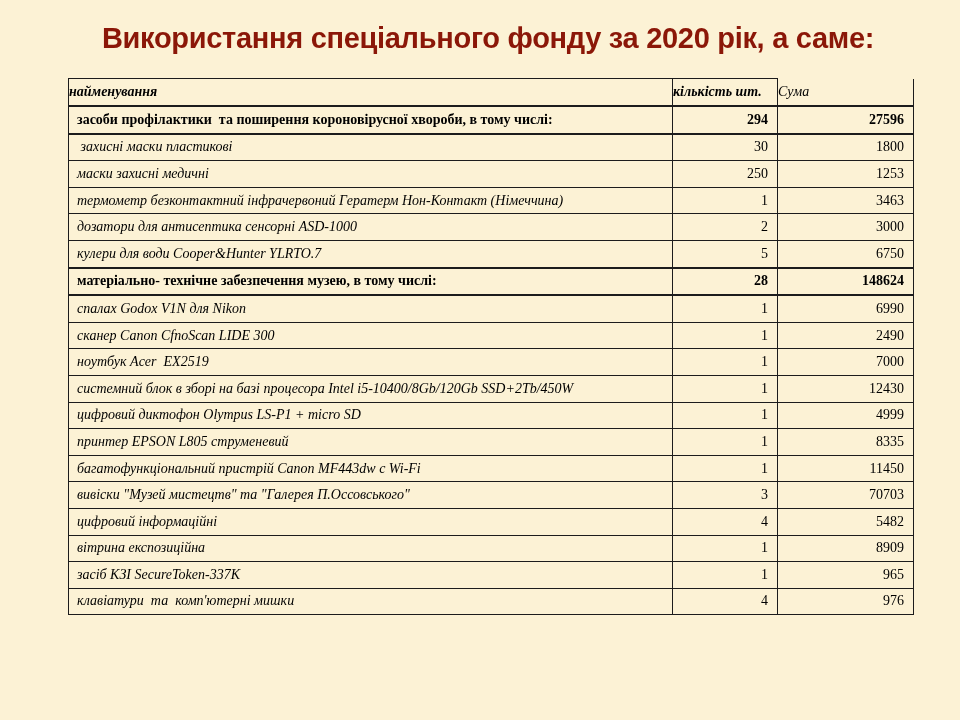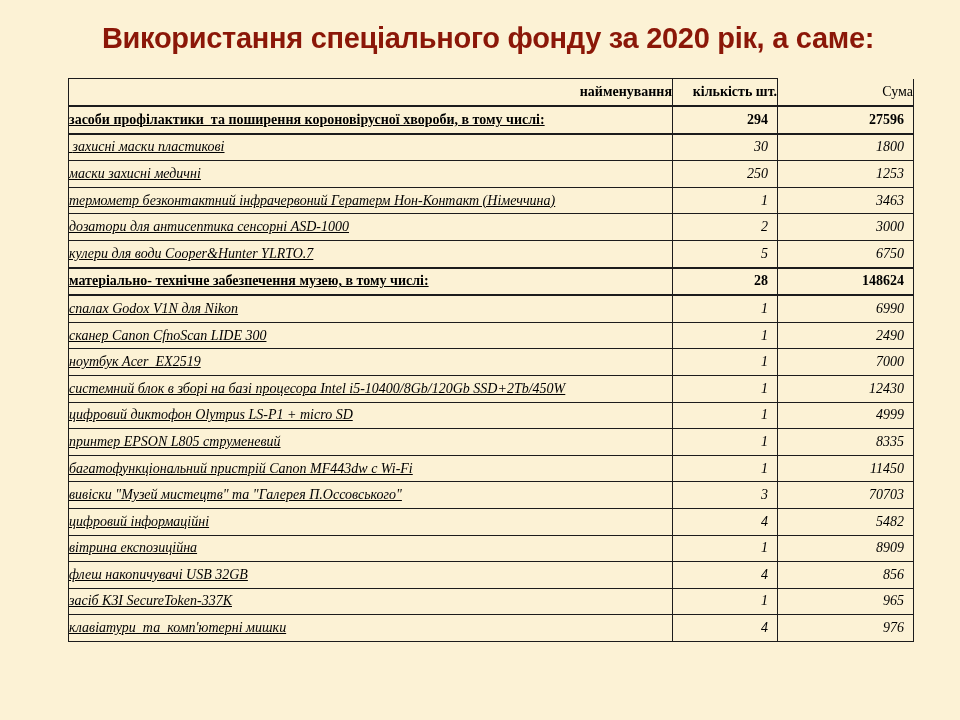--- a/index.html
+++ b/index.html
@@ -34,39 +34,39 @@
   th, td {
     border: 1px solid #1c1c1c;
     font-size: 14px;
     color: #000;
     vertical-align: middle;
     padding: 0;
     overflow: hidden;
   }
   thead th {
     height: 26px;
+    font-style: italic;
     font-weight: bold;
-    text-align: right;
+    text-align: left;
     border-bottom-width: 2px;
     margin-top: 16px;
   }
   thead th.sum-h {
     font-weight: normal;
     border-top: none;
   }
   tbody td { height: 25.6px; }
   td.name {
+    padding-left: 8px;
     white-space: pre-wrap;
     font-style: italic;
-    text-decoration: underline;
   }
   td.qty, td.sum {
     text-align: right;
     padding-right: 9px;
-    font-style: italic;
   }
   tr.category td {
     font-style: normal;
     font-weight: bold;
     border-top-width: 2px;
     border-bottom-width: 2px;
   }
 </style>
 </head>
 <body>
@@ -167,25 +167,20 @@
           <td class="name">цифровий інформаційні</td>
           <td class="qty">4</td>
           <td class="sum">5482</td>
         </tr>
         <tr>
           <td class="name">вітрина експозиційна</td>
           <td class="qty">1</td>
           <td class="sum">8909</td>
         </tr>
         <tr>
-          <td class="name">флеш накопичувачі USB 32GB</td>
-          <td class="qty">4</td>
-          <td class="sum">856</td>
-        </tr>
-        <tr>
           <td class="name">засіб КЗІ SecureToken-337K</td>
           <td class="qty">1</td>
           <td class="sum">965</td>
         </tr>
         <tr>
           <td class="name">клавіатури  та  комп'ютерні мишки</td>
           <td class="qty">4</td>
           <td class="sum">976</td>
         </tr>
       </tbody>

